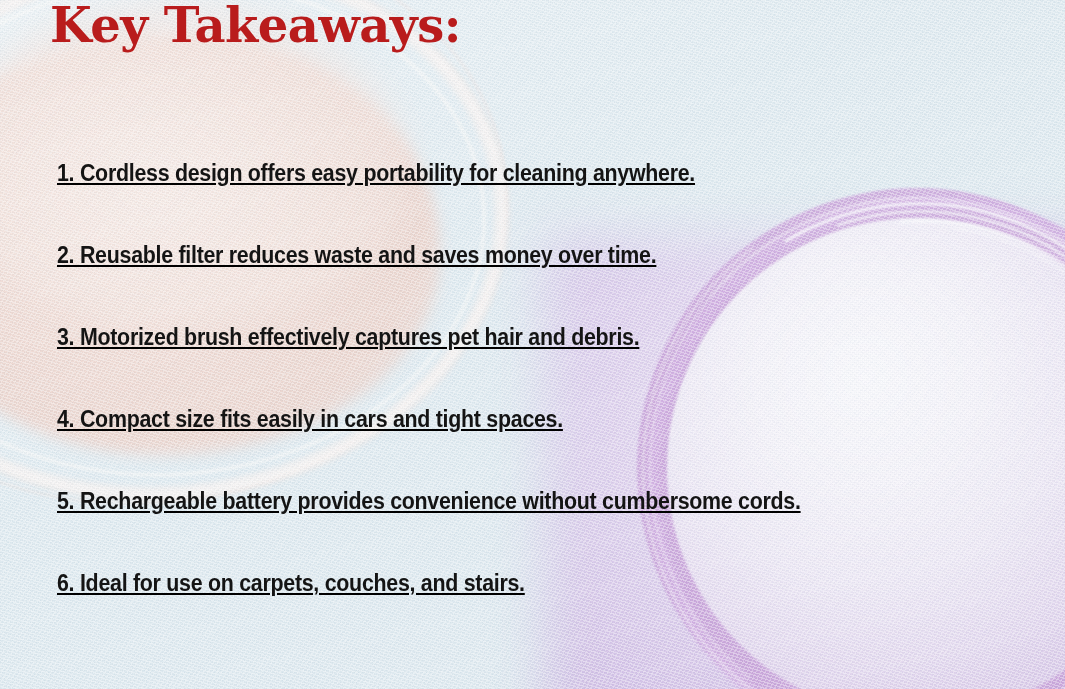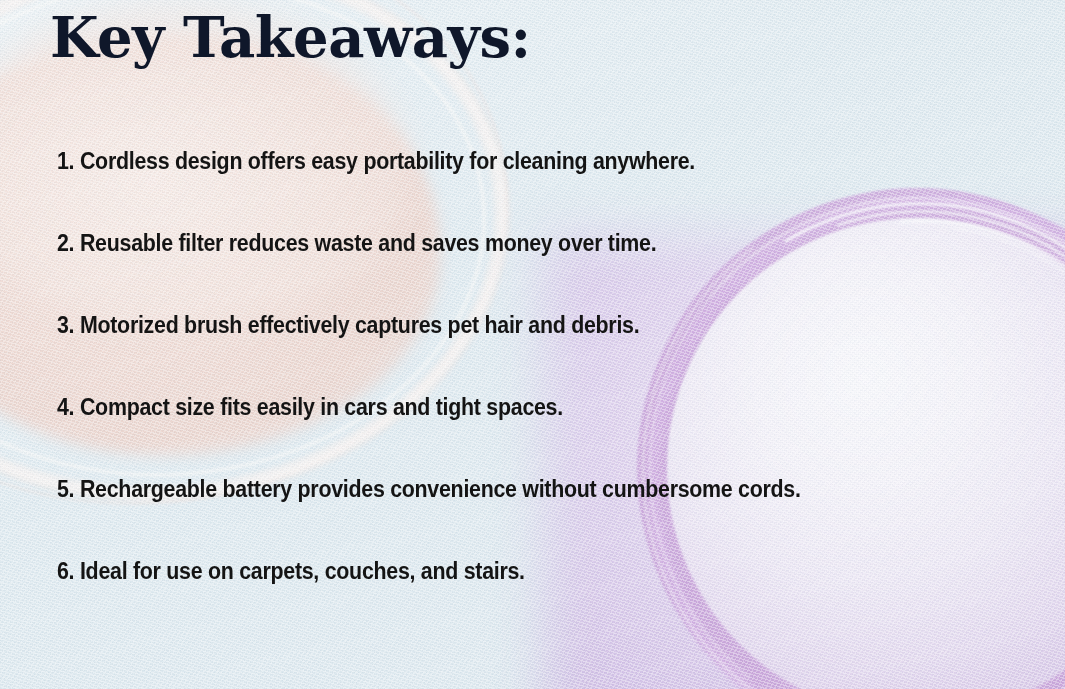--- a/index.html
+++ b/index.html
@@ -205,35 +205,36 @@
 
   
   .content {
     position: absolute;
     inset: 0;
   }
 
   .title {
     position: absolute;
     left: 50px;
-    top: 8px;
+    top: 0;
     font-family: "DejaVu Serif", "Liberation Serif", serif;
     font-weight: 700;
-    font-size: 56px;
+    font-size: 48px;
     line-height: 1.05;
     letter-spacing: -0.5px;
-    color: #0f172a;
+    color: #b91c1c;
     white-space: nowrap;
   }
 
   .list {
     position: absolute;
     left: 57px;
-    top: 150px;
+    top: 162px;
     width: 930px;
+    text-decoration: underline;
   }
 
   .list-item {
     font-family: "Liberation Sans", sans-serif;
     font-weight: 700;
     font-size: 23px;
     line-height: 1;
     letter-spacing: -0.3px;
     color: #141414;
     height: 82px;

